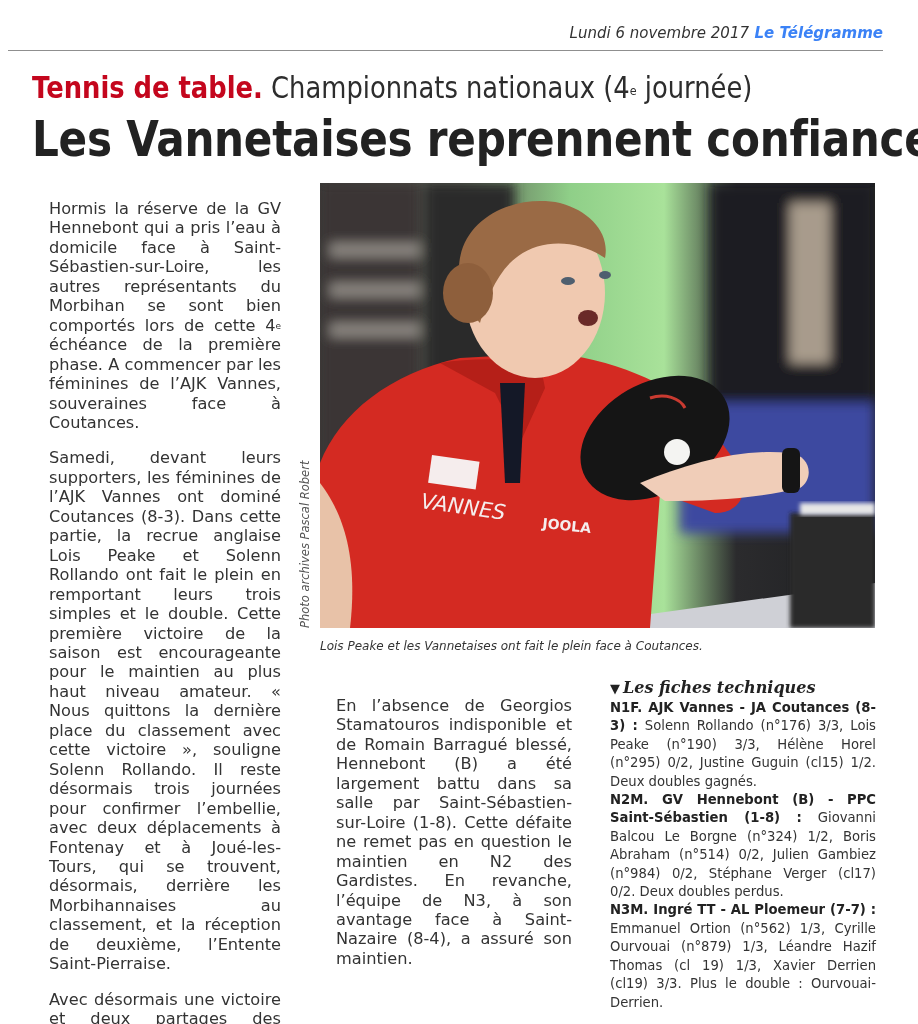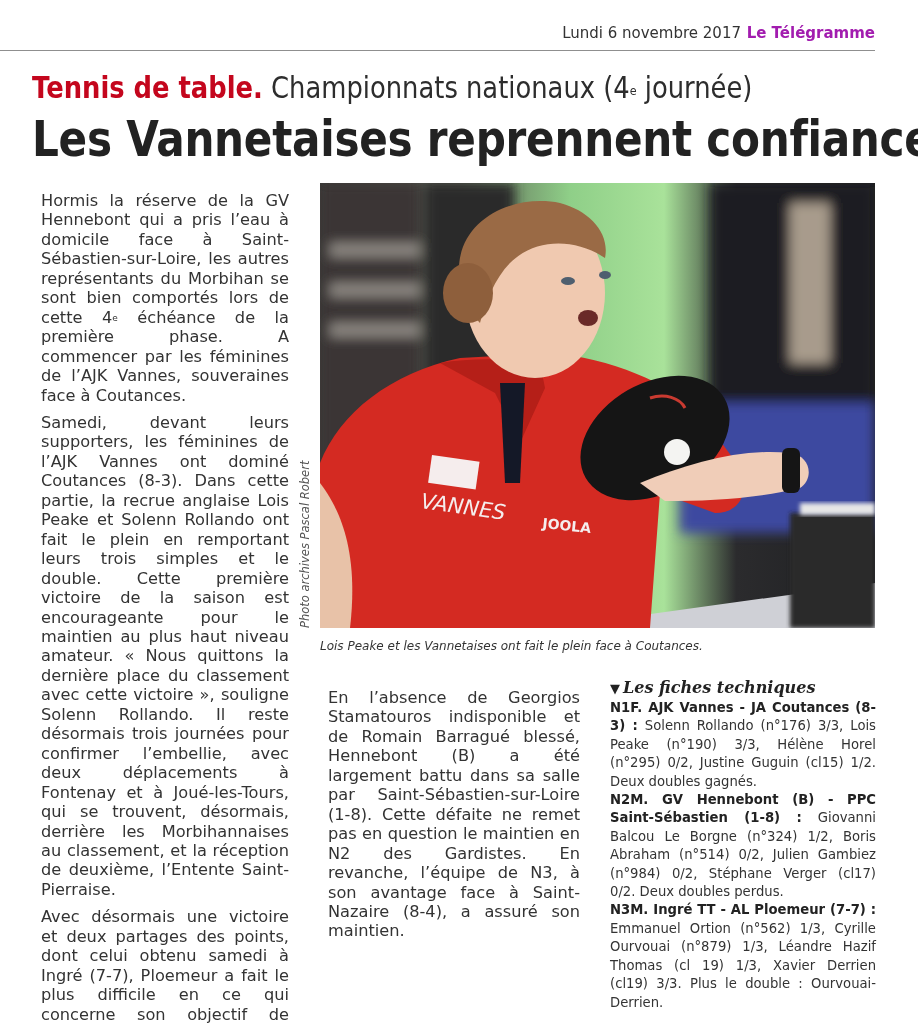--- a/index.html
+++ b/index.html
@@ -1,36 +1,36 @@
 <!DOCTYPE html>
 <html><head>
 <meta charset="utf-8">
 <style>
   html, body { margin:0; padding:0; background:#ffffff; }
   body { width:918px; height:1024px; position:relative; overflow:hidden;
          font-family:"DejaVu Sans", sans-serif; color:#2a2a2a; }
-  .header-bar { position:absolute; left:0; top:0; width:875px; height:50px;
-                border-bottom:1.5px solid #8f8f8f; }
+  .header-bar { position:absolute; left:8px; top:0; width:875px; height:50px;
+                border-bottom:1.5px solid #8f8f8f;font-style:italic; }
   .header-date { position:absolute; right:134px; top:24px; font-size:15px; color:#333; }
-  .header-paper { position:absolute; right:0; top:24px; font-size:15px; font-weight:bold; color:#a21caf; }
+  .header-paper { position:absolute; right:0; top:24px; font-size:15px; font-weight:bold; color:#3b82f6; }
 
   .kicker { position:absolute; left:32px; top:68px; font-size:30px; line-height:40px;
             font-family:"DejaVu Sans", sans-serif; white-space:nowrap; transform-origin:left top;
             transform:scaleX(0.86); }
   .kicker .rubric { color:#c4061d; font-weight:bold; }
   .kicker .sub { color:#2d2d2d; }
   .kicker sup { font-size:13px; vertical-align:top; position:relative; top:3px; }
 
   .headline { position:absolute; left:32px; top:112px; font-size:49px; line-height:56px;
               font-weight:bold; color:#222; white-space:nowrap; transform-origin:left top;
               transform:scaleX(0.86); letter-spacing:-0.3px; }
 
   .col { position:absolute; font-size:16.2px; line-height:19.45px; color:#333;
          text-align:justify; font-family:"DejaVu Sans", sans-serif; }
-  .col p { margin:8px; }
+  .col p { margin:16px; }
   .col1 { left:33px; top:183px; width:264px; }
   .col2 { left:320px; top:680px; width:268px; }
   .col sup { font-size:9px; vertical-align:top; position:relative; top:1px; }
   .subhead { font-weight:bold; font-size:17px; margin-top:14px !important; color:#222; line-height:20px; }
 
   .photo { position:absolute; left:320px; top:183px; width:555px; height:445px; overflow:hidden;
            background:#6a6a6a; }
   .photo svg { display:block; }
   .photo-credit { position:absolute; left:298px; top:628px; transform-origin:left top;
                   transform:rotate(-90deg); font-size:11.5px; font-style:italic; color:#555;

